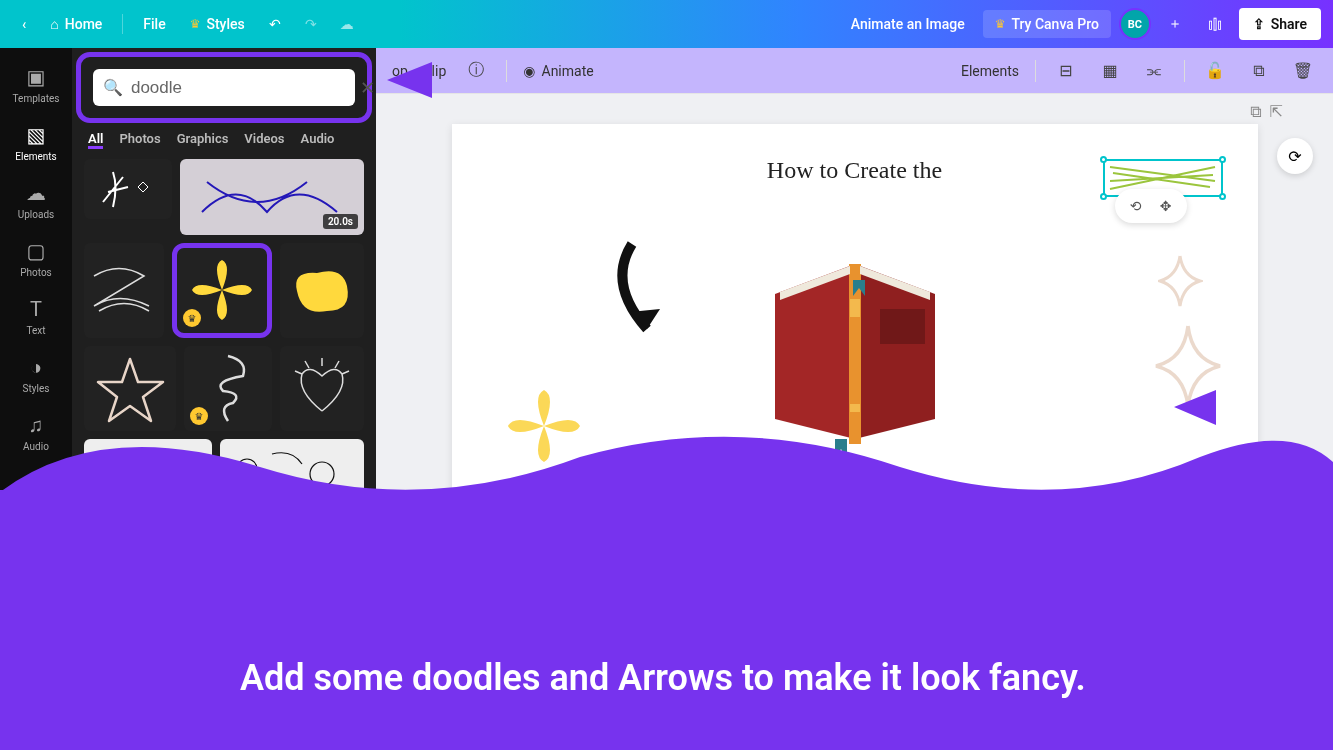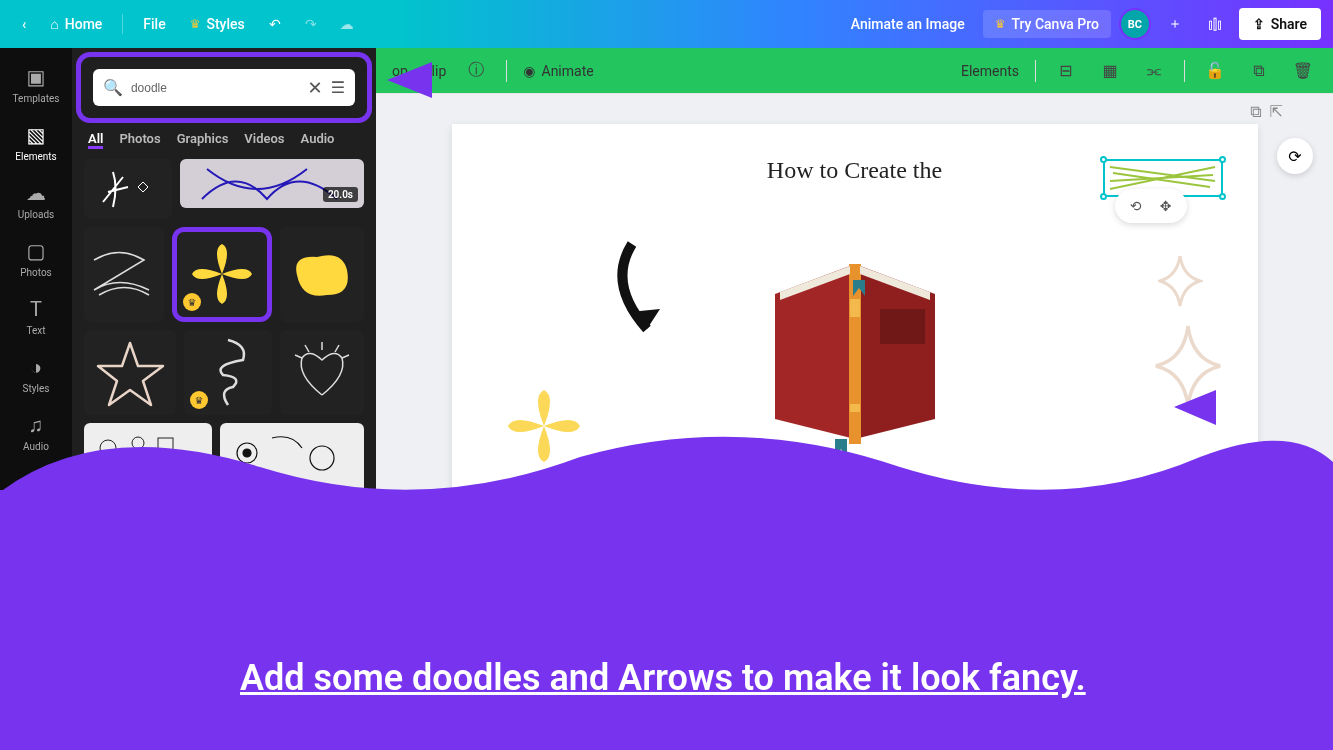--- a/index.html
+++ b/index.html
@@ -20,34 +20,34 @@
   
   .rail { position: absolute; left: 0; top: 48px; width: 72px; bottom: 0; background: #0e0e0e; display: flex; flex-direction: column; align-items: center; padding-top: 8px; gap: 2px; }
   .rail-item { width: 100%; height: 56px; display: flex; flex-direction: column; align-items: center; justify-content: center; gap: 4px; color: #aaa; font-size: 10px; cursor: pointer; }
   .rail-item.active { color: white; }
   .rail-icon { font-size: 20px; }
   
   
   .panel { position: absolute; left: 72px; top: 48px; width: 304px; bottom: 0; background: #1f1f1f; display: flex; flex-direction: column; }
   .search-wrap { padding: 12px; border: 5px solid #7733EE; border-radius: 14px; margin: 4px; }
   .search { display: flex; align-items: center; background: white; border-radius: 6px; padding: 8px 10px; gap: 8px; }
-  .search input { border: none; outline: none; flex: 1; font-size: 12px; color: #666; }
+  .search input { border: none; outline: none; flex: 1; font-size: 17px; color: #666; }
   .tabs { display: flex; gap: 16px; padding: 4px 16px 10px; }
   .tab { color: #bbb; font-size: 13px; font-weight: 600; cursor: pointer; }
   .tab.active { color: white; border-bottom: 3px solid #8b3dff; }
   .grid-area { flex: 1; padding: 0 12px; overflow: hidden; }
   .grid-row { display: flex; gap: 8px; margin-bottom: 8px; }
   .tile { background: #333; border-radius: 6px; position: relative; overflow: hidden; display: flex; align-items: center; justify-content: center; }
   .premium-badge { position: absolute; bottom: 6px; left: 6px; width: 18px; height: 18px; background: #FFC830; border-radius: 50%; display: flex; align-items: center; justify-content: center; font-size: 10px; color: #333; }
   .duration-badge { position: absolute; bottom: 6px; right: 6px; background: rgba(0,0,0,0.7); color: white; font-size: 10px; padding: 2px 5px; border-radius: 3px; font-weight: 600; }
   .highlight-tile { border: 5px solid #7733EE; border-radius: 12px; }
   
   
   .canvas-area { position: absolute; left: 376px; right: 0; top: 48px; bottom: 0; background: #eff0f3; }
-  .ctx-bar { height: 46px; background: #22c55e; display: flex; align-items: center; padding: 0 16px; gap: 16px; border-bottom: 1px solid #e5e5e5; }
+  .ctx-bar { height: 46px; background: #c4b5fd; display: flex; align-items: center; padding: 0 16px; gap: 16px; border-bottom: 1px solid #e5e5e5; }
   .ctx-item { display: flex; align-items: center; gap: 6px; color: #333; font-size: 14px; cursor: pointer; }
   .ctx-spacer { flex: 1; }
   .ctx-icon { width: 28px; height: 28px; display: flex; align-items: center; justify-content: center; border-radius: 4px; cursor: pointer; color: #444; }
   
   .stage { position: relative; padding: 30px 40px; display: flex; justify-content: center; }
   .page-tools { position: absolute; top: 8px; right: 50px; display: flex; gap: 8px; color: #888; }
   .page { width: 806px; height: 375px; background: white; box-shadow: 0 2px 8px rgba(0,0,0,0.1); position: relative; }
   .page-title { position: absolute; top: 30px; left: 50%; transform: translateX(-50%); text-align: center; font-size: 24px; color: #222; line-height: 1.4; width: 380px; font-family: Georgia, serif; }
   .book { position: absolute; top: 120px; left: 50%; transform: translateX(-50%); }
   .curved-arrow { position: absolute; top: 110px; left: 150px; }
@@ -60,21 +60,21 @@
   .floater { position: absolute; right: 20px; top: 44px; width: 36px; height: 36px; background: white; border-radius: 50%; box-shadow: 0 2px 6px rgba(0,0,0,0.15); display: flex; align-items: center; justify-content: center; cursor: pointer; }
   .floater-controls { position: absolute; top: 95px; left: 50%; transform: translateX(260px); display: flex; gap: 4px; background: white; border-radius: 18px; box-shadow: 0 2px 6px rgba(0,0,0,0.15); padding: 4px 8px; }
   .fc-btn { width: 26px; height: 26px; display: flex; align-items: center; justify-content: center; cursor: pointer; color: #555; font-size: 14px; }
   
   .add-page { text-align: center; color: #555; font-size: 13px; margin-top: 16px; cursor: pointer; }
   
   
   .big-arrow { position: absolute; }
   .wave-overlay { position: absolute; left: 0; right: 0; bottom: 0; height: 260px; background: #7733EE; }
   .wave-overlay svg.wavetop { position: absolute; top: -58px; left: 0; width: 100%; height: 60px; }
-  .caption { position: absolute; left: 240px; bottom: 46px; color: white; font-size: 36px; font-weight: 600; line-height: 1.45; max-width: 900px; text-decoration: underline; }
+  .caption { position: absolute; left: 240px; bottom: 46px; color: white; font-size: 36px; font-weight: 600; line-height: 1.45; max-width: 900px; }
 </style>
 </head>
 <body>
 
 <div class="header">
   <div class="header-left">
     <div class="header-btn">
       <span>‹</span>
     </div>
     <div class="header-btn">
@@ -175,21 +175,21 @@
     <div class="tab">Audio</div>
   </div>
   <div class="grid-area">
     <div class="grid-row">
       <div class="tile" style="width:88px;height:60px;background:#222">
         <svg width="60" height="45">
             <path d="M15 5 Q20 20 15 40 M30 20 L10 25 M25 10 L5 35" stroke="#fff" stroke-width="2" fill="none"></path>
             <path d="M45 15 L50 20 L45 25 L40 20 Z" stroke="#fff" fill="none"></path>
           </svg>
       </div>
-      <div class="tile" style="flex:1;height:49px;background:#d4cfd6">
+      <div class="tile" style="flex:1;height:76px;background:#d4cfd6">
         <svg width="150" height="50">
             <path d="M5 40 Q40 5 70 40 Q100 5 140 40 M10 10 Q60 50 110 10" stroke="#2418b8" stroke-width="2" fill="none"></path>
           </svg>
         <div class="duration-badge">20.0s</div>
       </div>
     </div>
     <div class="grid-row">
       <div class="tile" style="width:80px;height:95px;background:#222">
         <svg width="70" height="70">
             <path d="M5 20 Q30 5 55 20 Q30 35 5 50 Q30 35 60 50 M10 55 Q35 40 60 55" stroke="#ddd" stroke-width="1.5" fill="none"></path>

